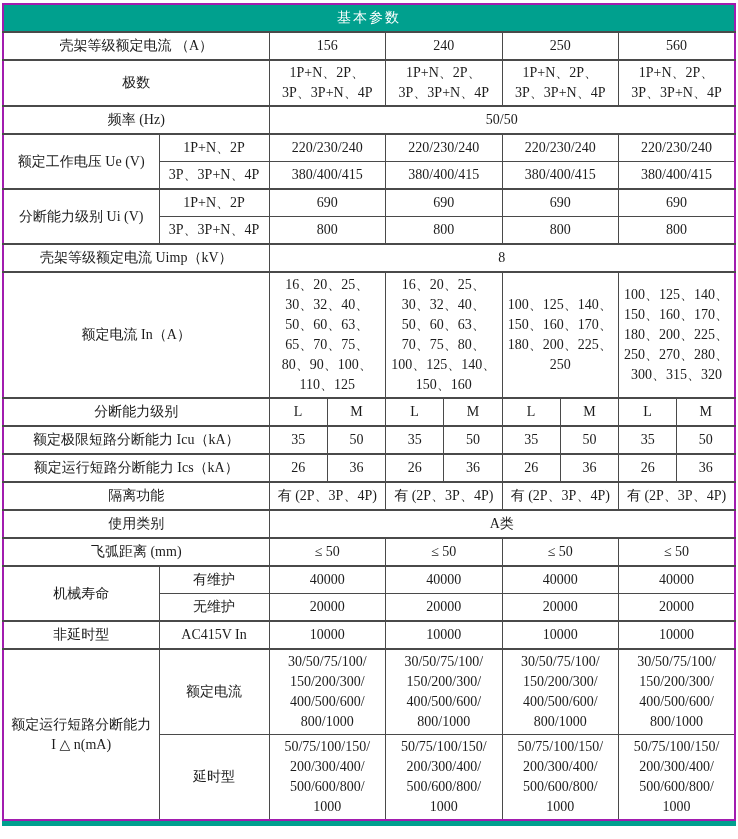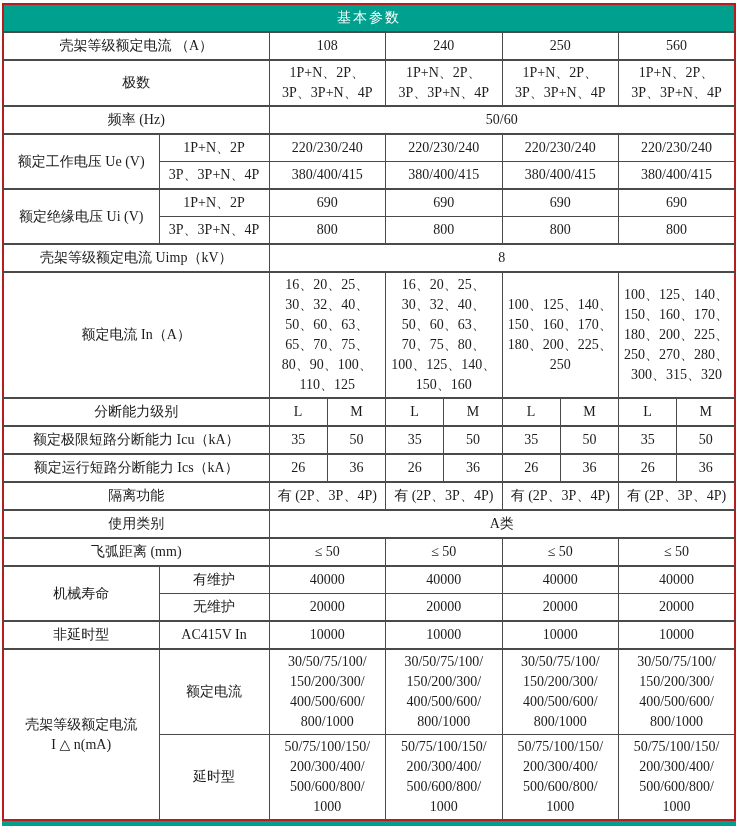--- a/index.html
+++ b/index.html
@@ -15,21 +15,21 @@
   }
   .wrap{
     width:738px;
     box-sizing:border-box;
     padding:3px 2px 0 2px;
   }
   table.spec{
     border-collapse:collapse;
     table-layout:fixed;
     width:734px;
-    border:2px solid #b91c1c;
+    border:2px solid #a21caf;
   }
   table.spec td{
     border:1px solid var(--border);
     text-align:center;
     vertical-align:middle;
     font-size:14px;
     line-height:20px;
     height:22px;
     padding:2px 4px;
     white-space:pre-line;
@@ -78,61 +78,61 @@
         <col>
     </colgroup>
     <tbody>
 
       <tr>
         <td class="hdr" colspan="10">基本参数</td>
       </tr>
 
       <tr class="grp">
         <td colspan="2">壳架等级额定电流 （A）</td>
-        <td colspan="2">108</td>
+        <td colspan="2">156</td>
         <td colspan="2">240</td>
         <td colspan="2">250</td>
         <td colspan="2">560</td>
       </tr>
 
       <tr class="grp">
         <td colspan="2">极数</td>
         <td colspan="2" class="lines2">1P+N、2P、
 3P、3P+N、4P</td>
         <td colspan="2" class="lines2">1P+N、2P、
 3P、3P+N、4P</td>
         <td colspan="2" class="lines2">1P+N、2P、
 3P、3P+N、4P</td>
         <td colspan="2" class="lines2">1P+N、2P、
 3P、3P+N、4P</td>
       </tr>
 
       <tr class="grp">
         <td colspan="2">频率 (Hz)</td>
-        <td colspan="8">50/60</td>
+        <td colspan="8">50/50</td>
       </tr>
 
       <tr class="grp">
         <td rowspan="2">额定工作电压 Ue (V)</td>
         <td>1P+N、2P</td>
         <td colspan="2">220/230/240</td>
         <td colspan="2">220/230/240</td>
         <td colspan="2">220/230/240</td>
         <td colspan="2">220/230/240</td>
       </tr>
       <tr>
         <td>3P、3P+N、4P</td>
         <td colspan="2">380/400/415</td>
         <td colspan="2">380/400/415</td>
         <td colspan="2">380/400/415</td>
         <td colspan="2">380/400/415</td>
       </tr>
 
       <tr class="grp">
-        <td rowspan="2">额定绝缘电压 Ui (V)</td>
+        <td rowspan="2">分断能力级别 Ui (V)</td>
         <td>1P+N、2P</td>
         <td colspan="2">690</td>
         <td colspan="2">690</td>
         <td colspan="2">690</td>
         <td colspan="2">690</td>
       </tr>
       <tr>
         <td>3P、3P+N、4P</td>
         <td colspan="2">800</td>
         <td colspan="2">800</td>
@@ -246,21 +246,21 @@
       <tr class="grp">
         <td>非延时型</td>
         <td>AC415V In</td>
         <td colspan="2">10000</td>
         <td colspan="2">10000</td>
         <td colspan="2">10000</td>
         <td colspan="2">10000</td>
       </tr>
 
       <tr class="grp">
-        <td rowspan="2" class="biglabel">壳架等级额定电流
+        <td rowspan="2" class="biglabel">额定运行短路分断能力
 I △ n(mA)</td>
         <td>额定电流</td>
         <td colspan="2" class="big">30/50/75/100/
 150/200/300/
 400/500/600/
 800/1000</td>
         <td colspan="2" class="big">30/50/75/100/
 150/200/300/
 400/500/600/
 800/1000</td>

